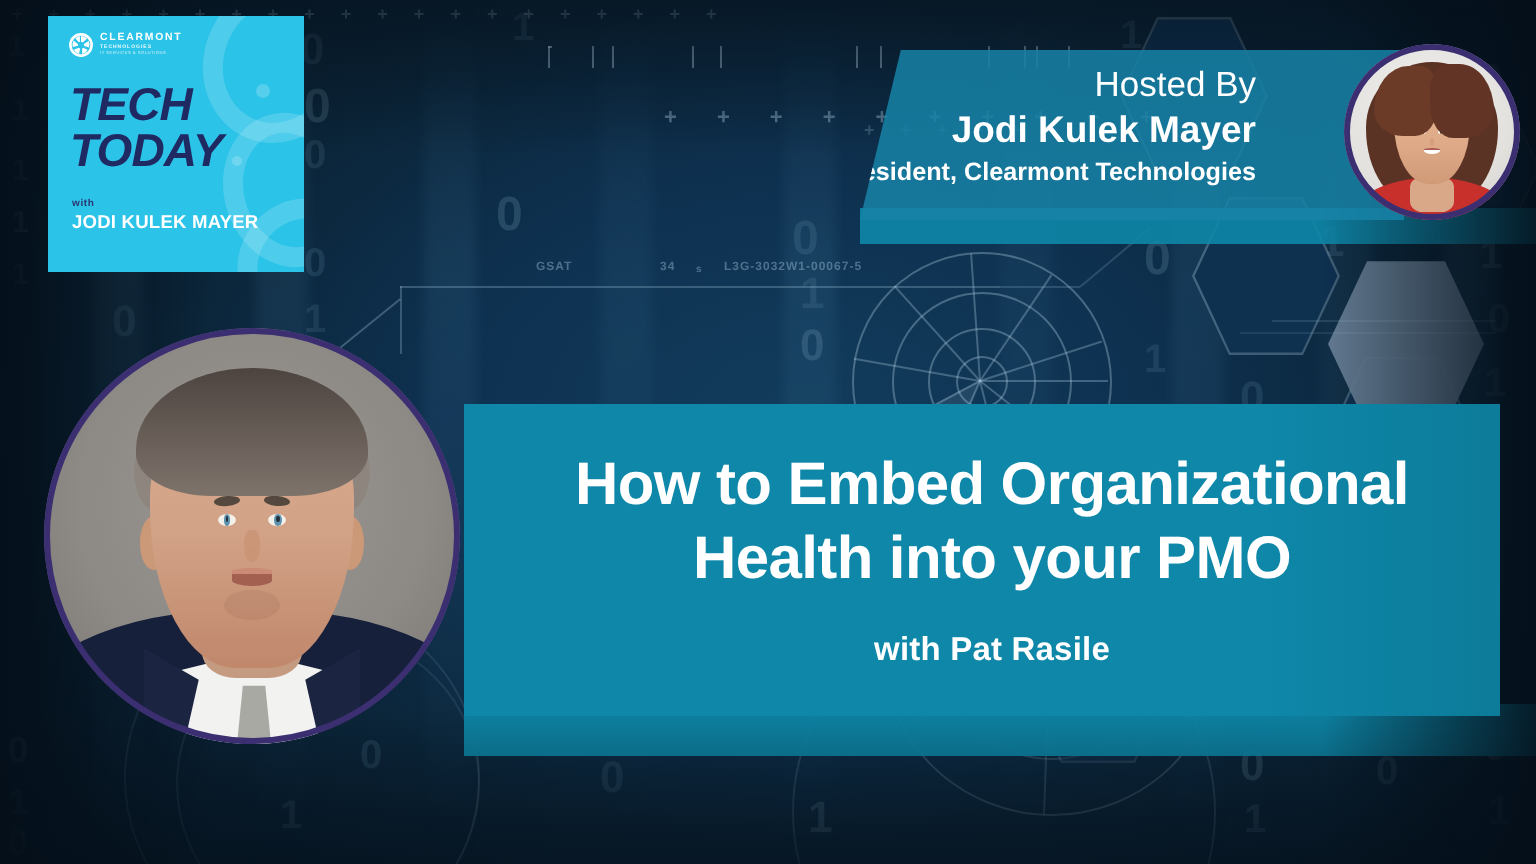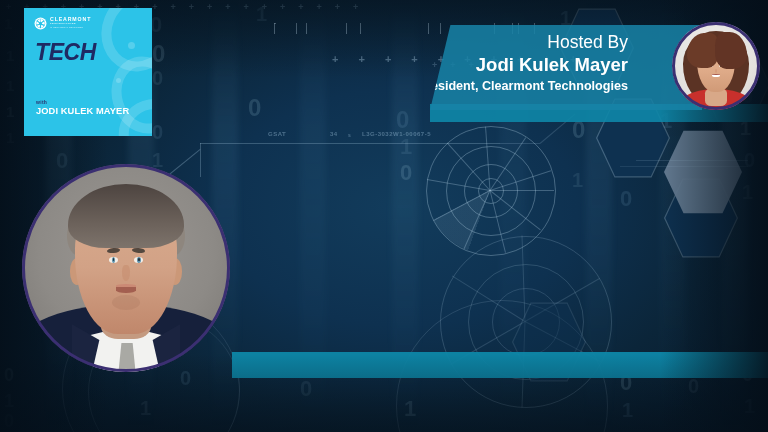--- a/index.html
+++ b/index.html
@@ -427,20 +427,21 @@
       </span>
       <span class="logotext">
         <span class="l1">CLEARMONT</span>
         <span class="l2">TECHNOLOGIES</span>
         <span class="l3">IT SERVICES &amp; SOLUTIONS</span>
       </span>
     </div>
 
     <div class="words">
       <div class="w navy">TECH</div>
+      <div class="w navy">TODAY</div>
     </div>
 
     <div class="withrow">
       <div class="withlbl">with</div>
       <div class="hostname">JODI KULEK MAYER</div>
     </div>
   </div>
 
   <div id="hostbar">
     <div class="inner">
@@ -465,20 +466,27 @@
           <div class="iris"></div>
         </div>
       <div class="nose"></div>
       <div class="smile"></div>
     </div>
     <div class="bangL noclick"></div>
     <div class="bangR noclick"></div>
   </div>
   <div class="ring" style="left:672px;top:22px;width:88px;height:88px;"></div>
 
+  <div id="titlebar">
+    <div class="shade noclick"></div>
+    <div class="tb-inner">
+      <div class="title-txt">How to Embed Organizational Health into your PMO</div>
+      <div class="subtitle-txt">with Pat Rasile</div>
+    </div>
+  </div>
 
   <div class="photo" id="spk">
     <div class="bg noclick"></div>
     <div class="suit noclick"></div>
     <div class="shirt noclick"></div>
     <div class="lapelL noclick"></div>
     <div class="lapelR noclick"></div>
     <div class="tie noclick"></div>
     <div class="neck noclick"></div>
     <div class="tempL noclick"></div>

